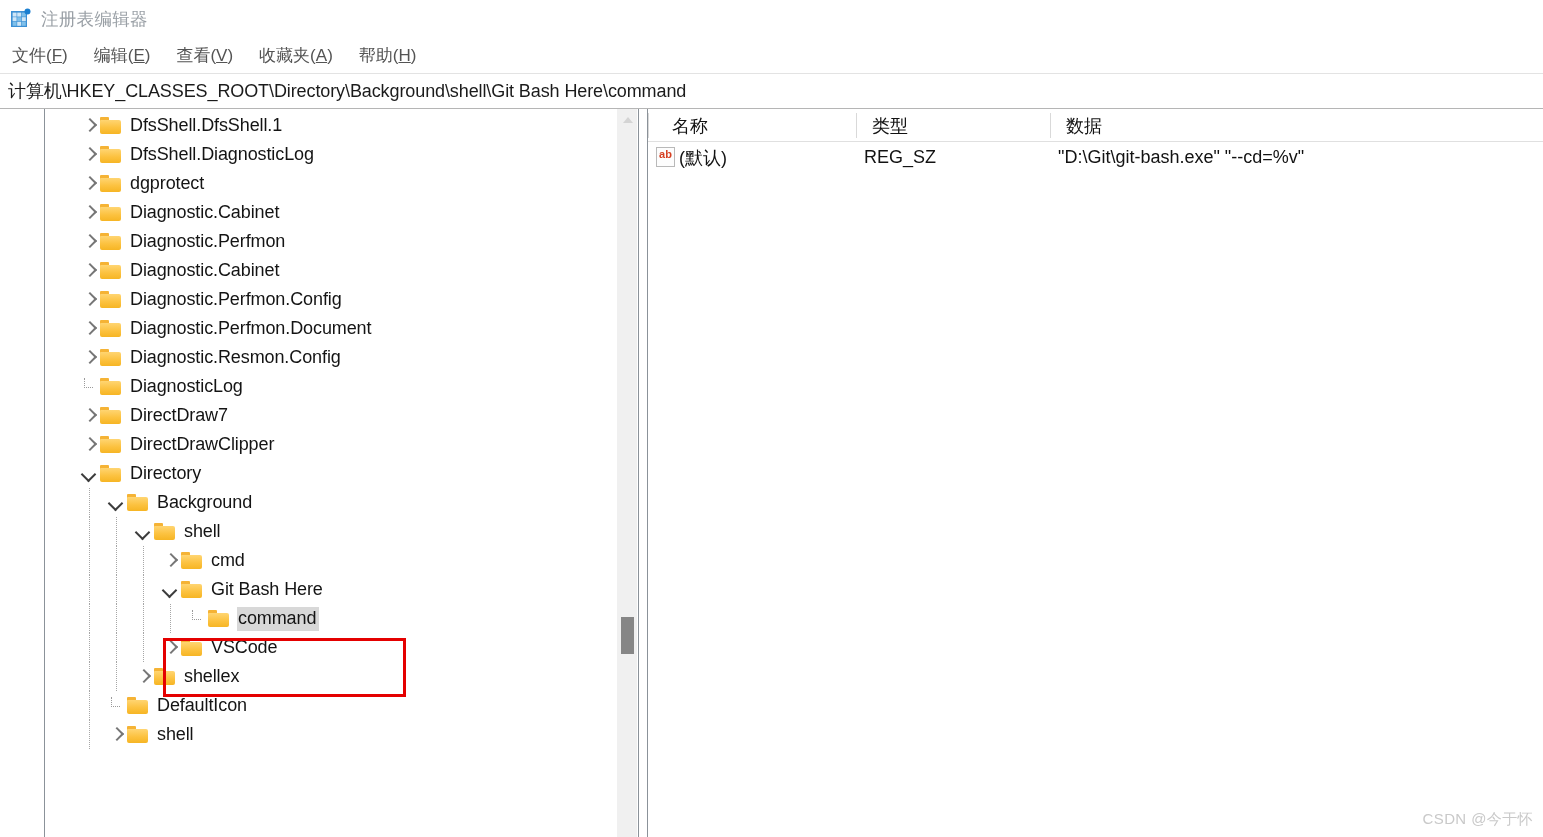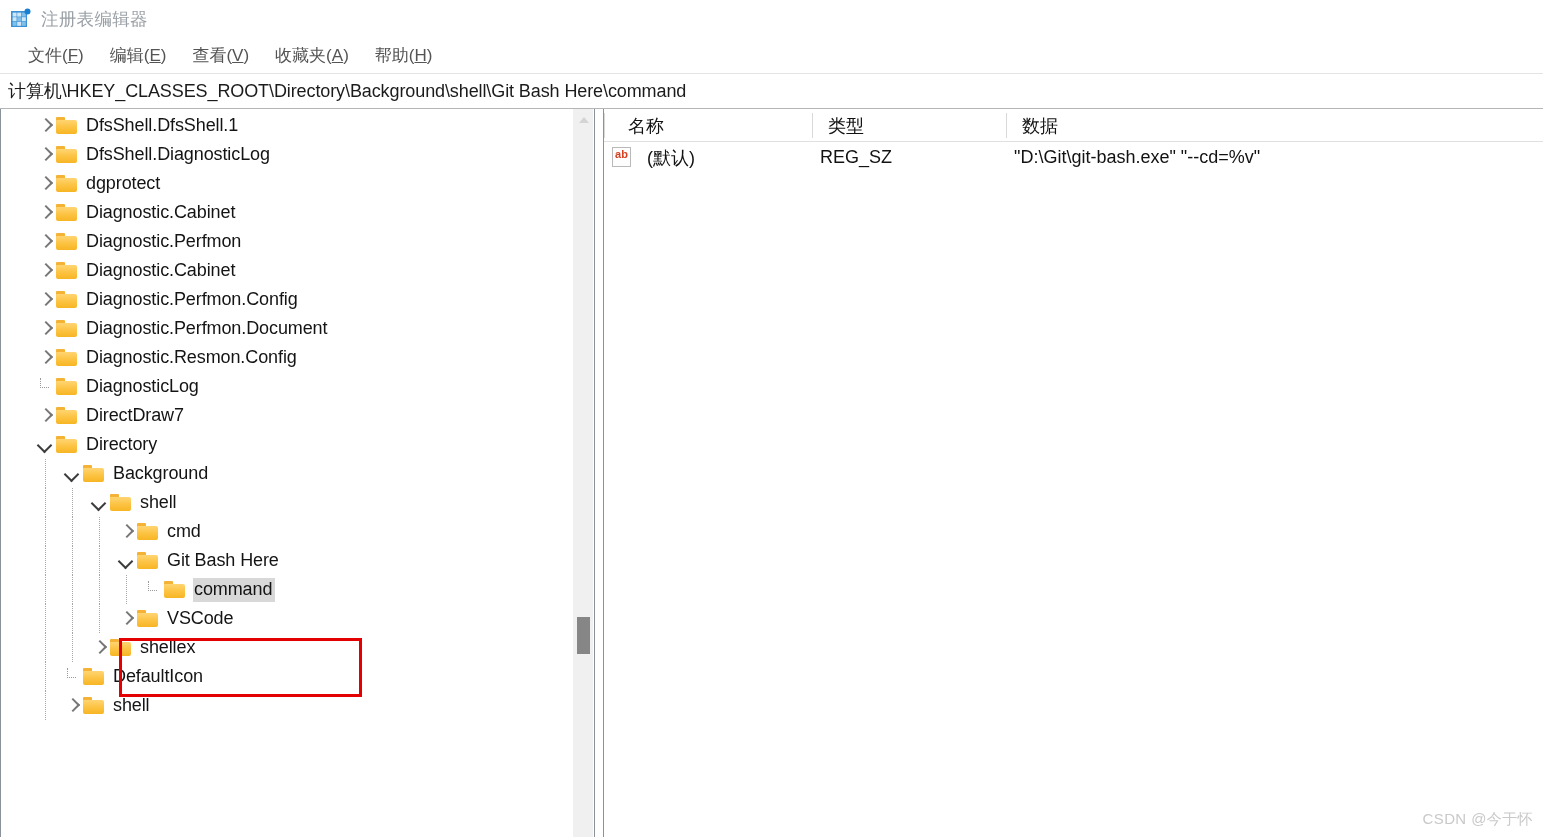--- a/index.html
+++ b/index.html
@@ -29,21 +29,21 @@
     font-size: 17.5px;
     color: #9aa0a6;
     letter-spacing: .3px;
   }
 
   
   #menubar {
     height: 35px;
     display: flex;
     align-items: center;
-    padding-left: 28px;
+    padding-left: 12px;
     background: #ffffff;
   }
   .menu-item {
     font-size: 17px;
     color: #545454;
     margin-right: 26px;
     white-space: nowrap;
     cursor: default;
   }
   .menu-item .accel { text-decoration: underline; }
@@ -64,20 +64,21 @@
     white-space: nowrap;
     letter-spacing: -0.1px;
   }
 
   
   #content {
     position: relative;
     height: 728px;
     display: flex;
     background: #ef4444;
+    margin-left: 44px;
   }
 
   
   #tree-pane {
     position: relative;
     width: 594px;
     height: 100%;
     background: #ffffff;
     border-right: 1px solid #ffffff;
     overflow: hidden;
@@ -420,20 +421,29 @@
           <div style="width: 36px; flex: 0 0 auto;"></div>
           <div class="twisty collapsed"></div>
           <div class="folder">
             <div class="tab"></div>
             <div class="body"></div>
           </div>
           <span class="node-label">DirectDraw7</span>
         </div>
         <div class="tree-row">
           <div style="width: 36px; flex: 0 0 auto;"></div>
+          <div class="twisty collapsed"></div>
+          <div class="folder">
+            <div class="tab"></div>
+            <div class="body"></div>
+          </div>
+          <span class="node-label">DirectDrawClipper</span>
+        </div>
+        <div class="tree-row">
+          <div style="width: 36px; flex: 0 0 auto;"></div>
           <div class="twisty expanded"></div>
           <div class="folder">
             <div class="tab"></div>
             <div class="body"></div>
           </div>
           <span class="node-label">Directory</span>
         </div>
         <div class="tree-row">
           <div class="guide" style="left: 45px;"></div>
           <div style="width: 63px; flex: 0 0 auto;"></div>
@@ -555,21 +565,21 @@
         </div>
         <div class="col-sep" style="left: 208px;"></div>
         <div class="col-head" style="left: 410px;">
           <span>数据</span>
         </div>
         <div class="col-sep" style="left: 402px;"></div>
         <div class="col-sep" style="left: 0px;"></div>
       </div>
     <div id="values-rows">
         <div class="value-row">
-          <div class="cell" style="left: 8px; gap: 12px;">
+          <div class="cell" style="left: 8px;">
             <div class="ab-icon">
               <div class="page"></div>
               <div class="ab">ab</div>
             </div>
             <span>(默认)</span>
           </div>
           <div class="cell" style="left: 216px;">
             <span>REG_SZ</span>
           </div>
           <div class="cell" style="left: 410px;">

